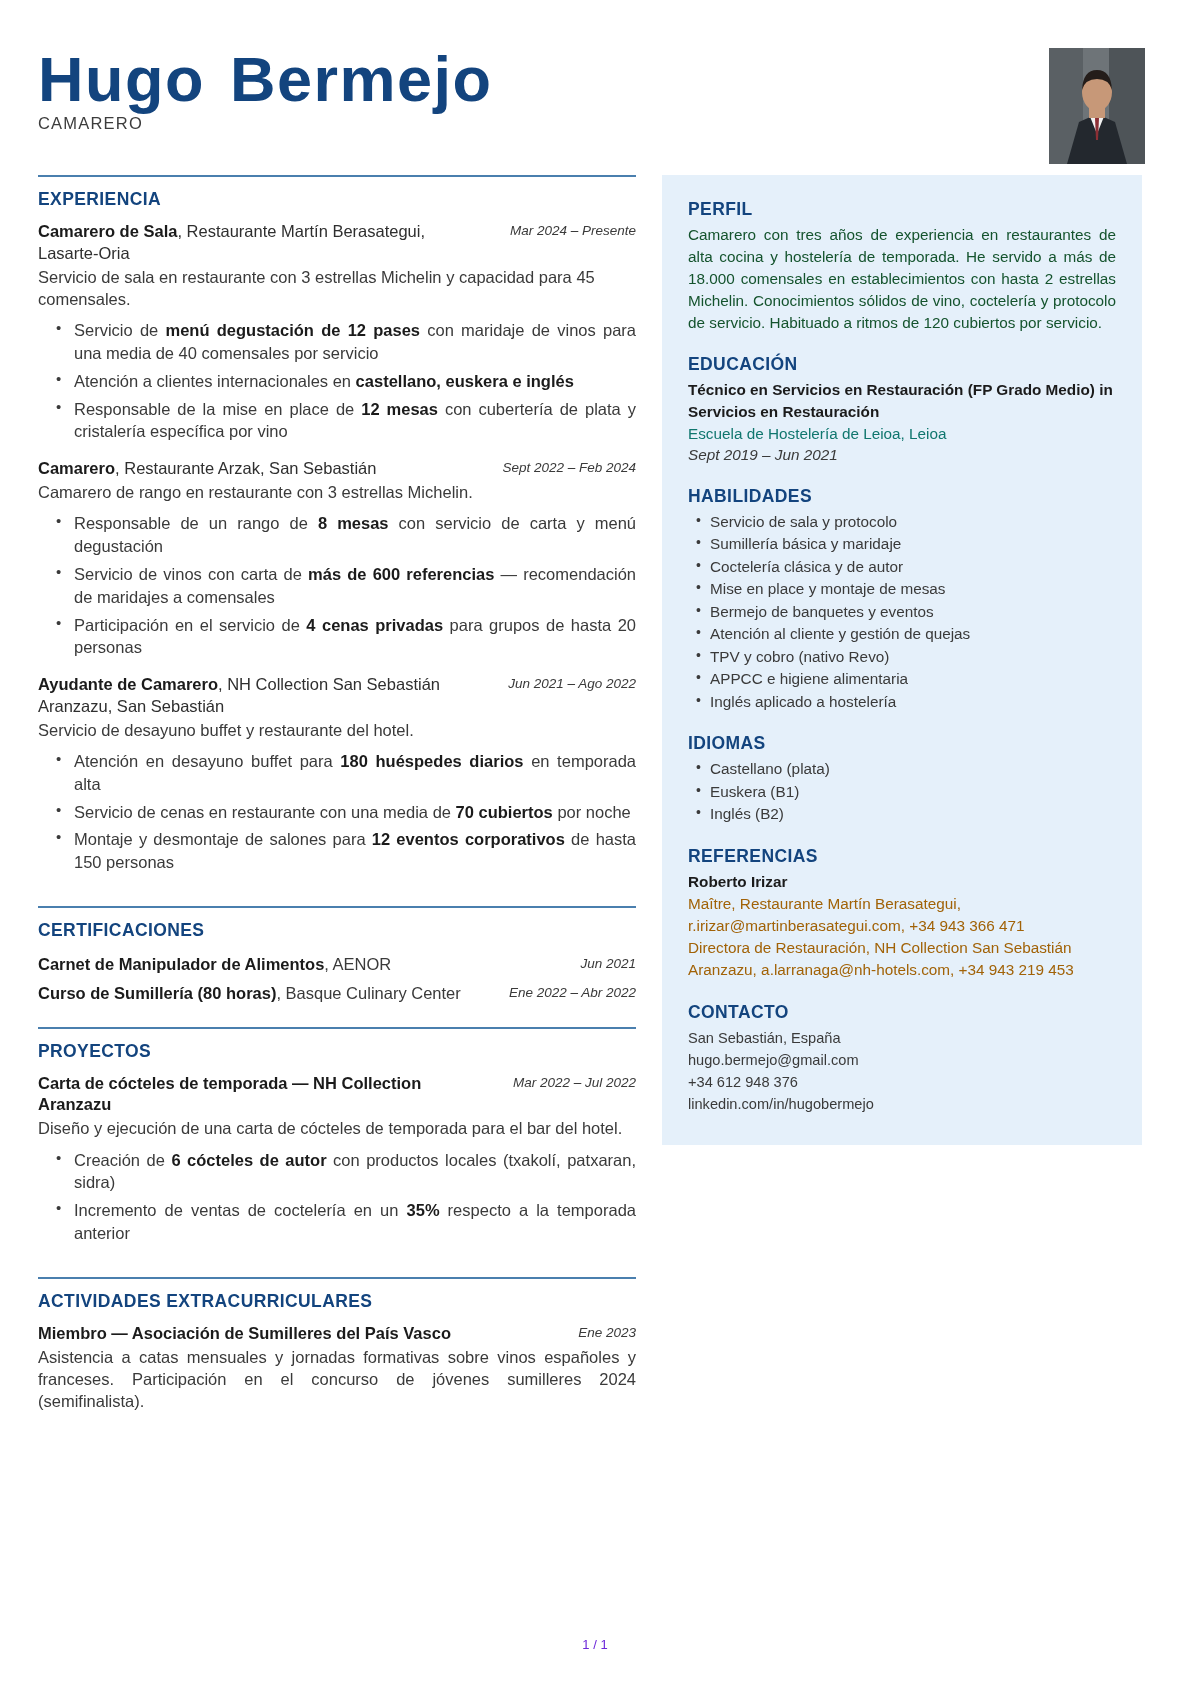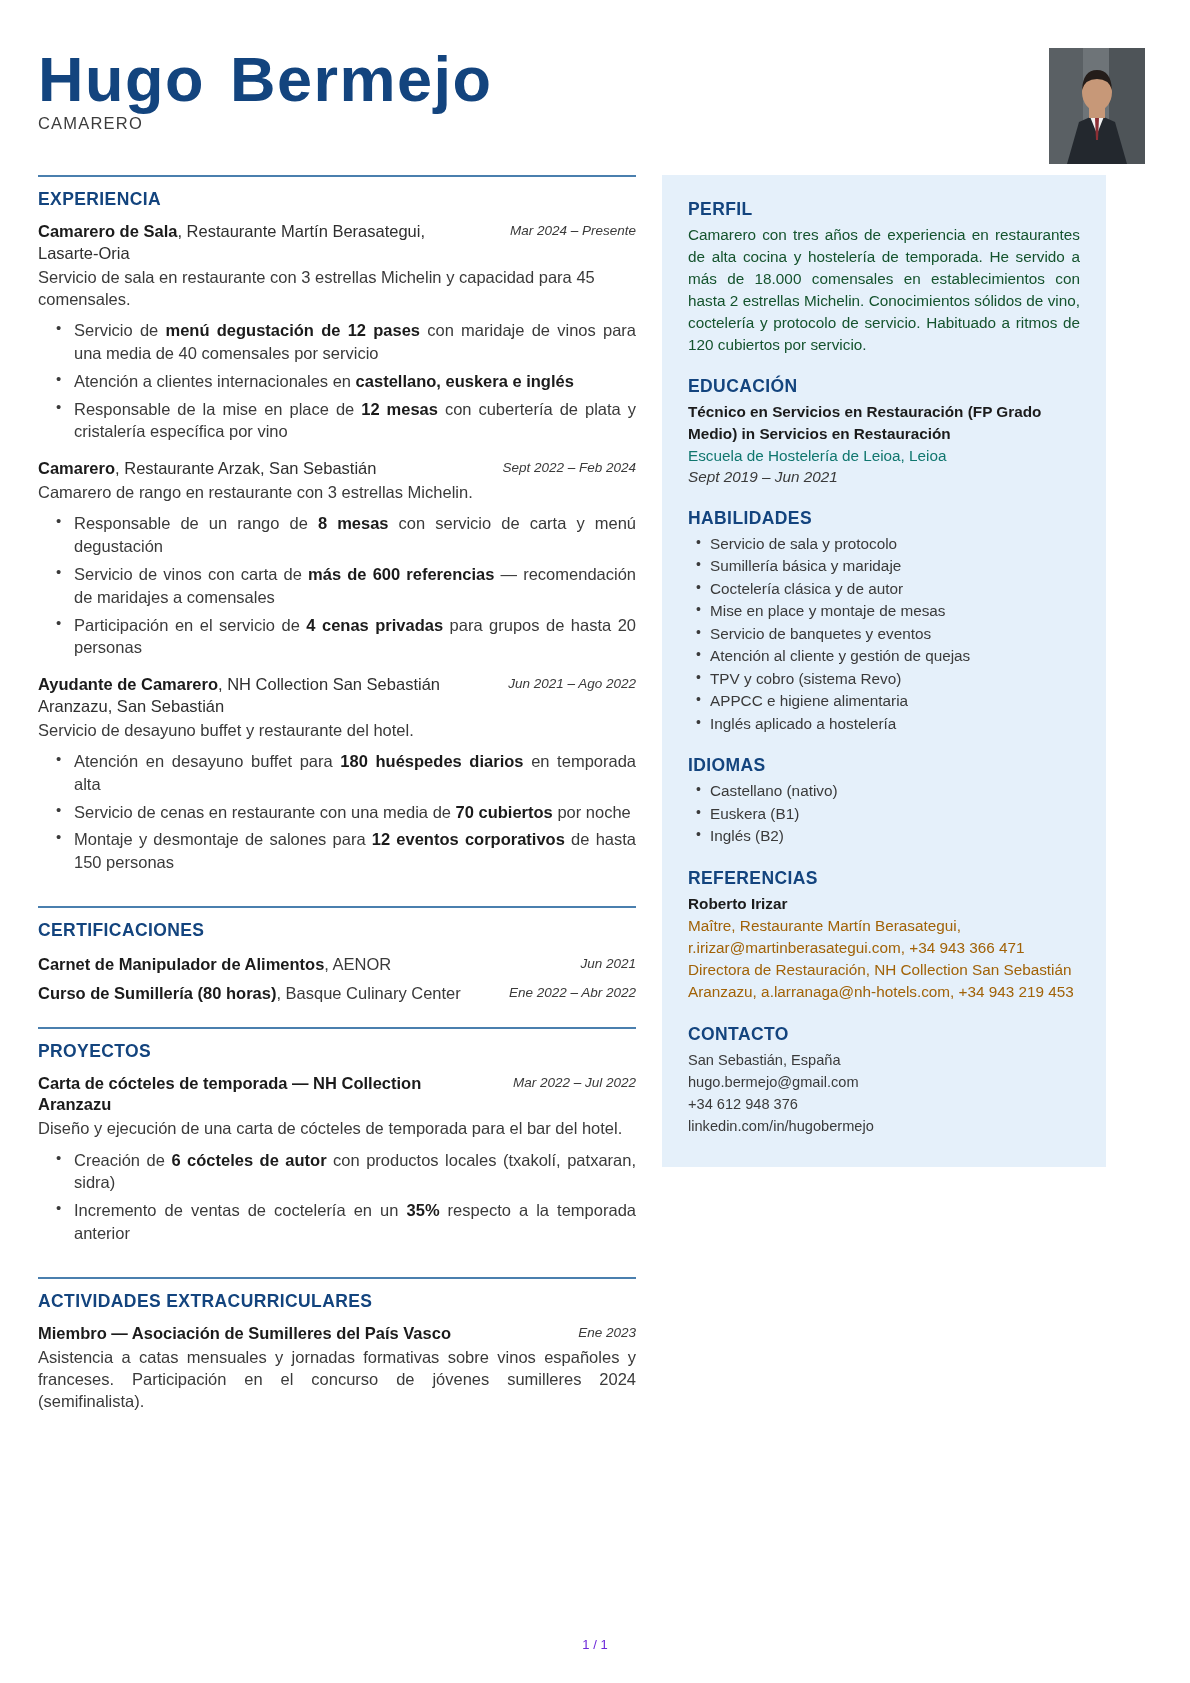--- a/index.html
+++ b/index.html
@@ -56,21 +56,21 @@
   .columns {
     display: flex;
     align-items: flex-start;
     padding: 0 38px 0 38px;
   }
   .col-left {
     width: 612px;
     padding-right: 14px;
   }
   .col-right {
-    width: 444px;
+    width: 480px;
     margin-left: 12px;
     background: #e5f0fa;
     padding: 24px 26px 30px 26px;
   }
 
   
   .rule {
     border-top: 2px solid #4a7fae;
     margin-bottom: 12px;
   }
@@ -310,30 +310,30 @@
       <div class="side-b">Técnico en Servicios en Restauración (FP Grado Medio) in Servicios en Restauración</div>
       <div class="side-t">Escuela de Hostelería de Leioa, Leioa</div>
       <div class="side-i">Sept 2019 – Jun 2021</div>
 
       <div class="sec-title side">HABILIDADES</div>
       <ul class="side-list">
         <li>Servicio de sala y protocolo</li>
         <li>Sumillería básica y maridaje</li>
         <li>Coctelería clásica y de autor</li>
         <li>Mise en place y montaje de mesas</li>
-        <li>Servicio de banquetes y eventos</li>
+        <li>Bermejo de banquetes y eventos</li>
         <li>Atención al cliente y gestión de quejas</li>
-        <li>TPV y cobro (sistema Revo)</li>
+        <li>TPV y cobro (nativo Revo)</li>
         <li>APPCC e higiene alimentaria</li>
         <li>Inglés aplicado a hostelería</li>
       </ul>
 
       <div class="sec-title side">IDIOMAS</div>
       <ul class="side-list">
-        <li>Castellano (nativo)</li>
+        <li>Castellano (plata)</li>
         <li>Euskera (B1)</li>
         <li>Inglés (B2)</li>
       </ul>
 
       <div class="sec-title side">REFERENCIAS</div>
       <div class="ref-name">Roberto Irizar</div>
       <div class="ref-det">Maître, Restaurante Martín Berasategui, r.irizar@martinberasategui.com, +34 943 366 471</div>
       <div class="ref-det">Directora de Restauración, NH Collection San Sebastián Aranzazu, a.larranaga@nh-hotels.com, +34 943 219 453</div>
 
       <div class="sec-title side">CONTACTO</div>

